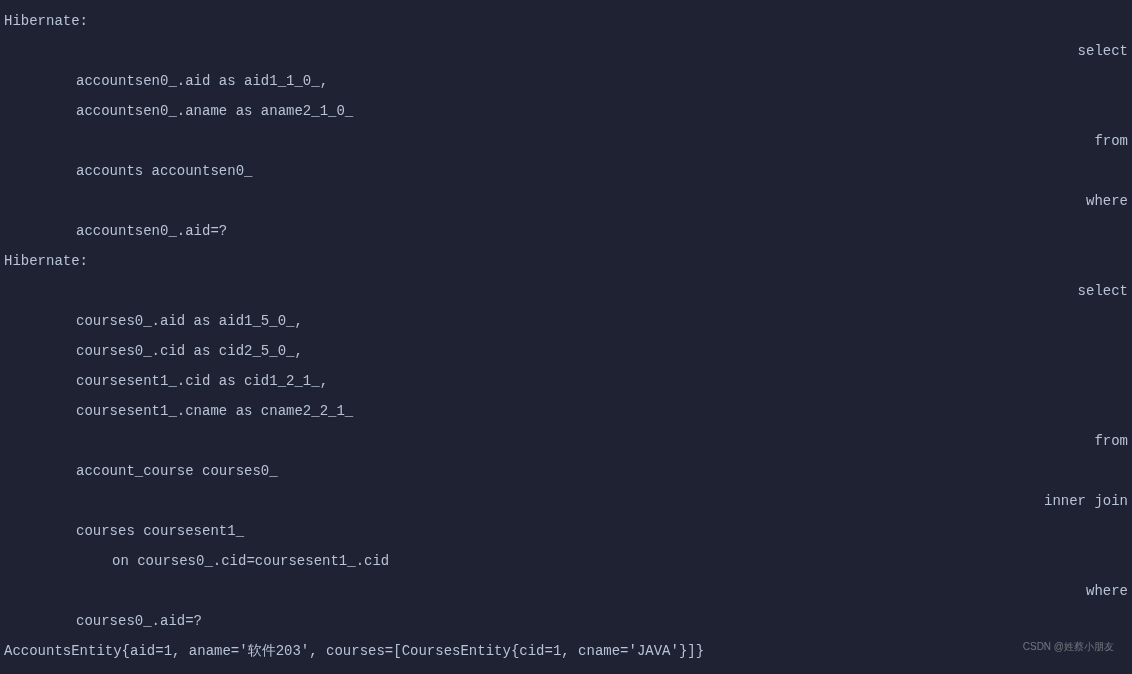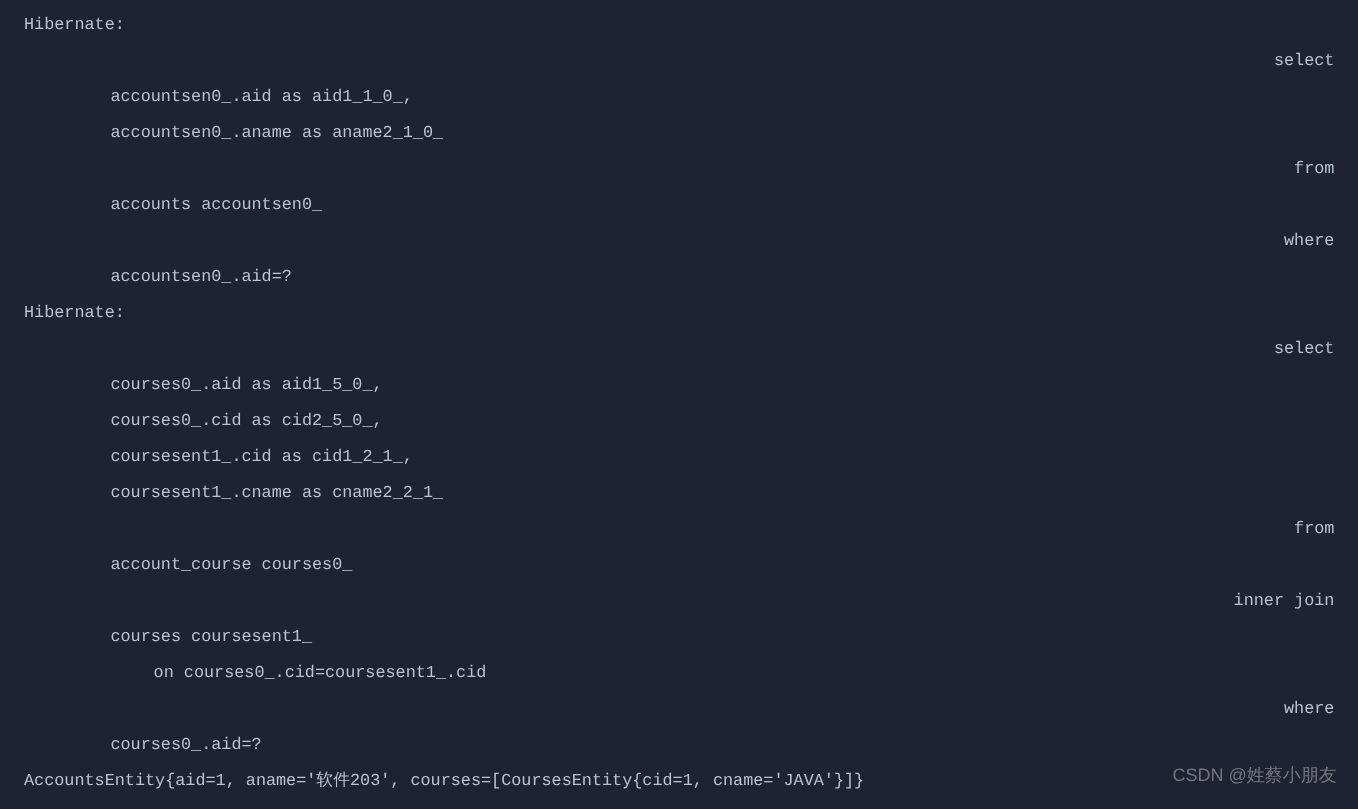--- a/index.html
+++ b/index.html
@@ -12,29 +12,29 @@
       color: #b8c3d6;
       font-family: 'Consolas', 'Monaco', 'Courier New', monospace;
       font-size: 14px;
       line-height: 30px;
       width: 1132px;
       height: 674px;
       position: relative;
       overflow: hidden;
     }
     .console-output {
-      padding: 6px 20px;
+      padding: 6px 4px;
       white-space: pre;
     }
     .watermark {
       position: absolute;
       bottom: 12px;
       right: 18px;
       color: rgba(200, 200, 200, 0.5);
-      font-size: 15px;
+      font-size: 10px;
       font-family: Arial, sans-serif;
     }
     .line {
       display: block;
     }
     .indent-1 { padding-left: 36px; text-align: right; }
     .indent-2 { padding-left: 72px; }
     .indent-3 { padding-left: 108px; }
   </style>
 </head>

